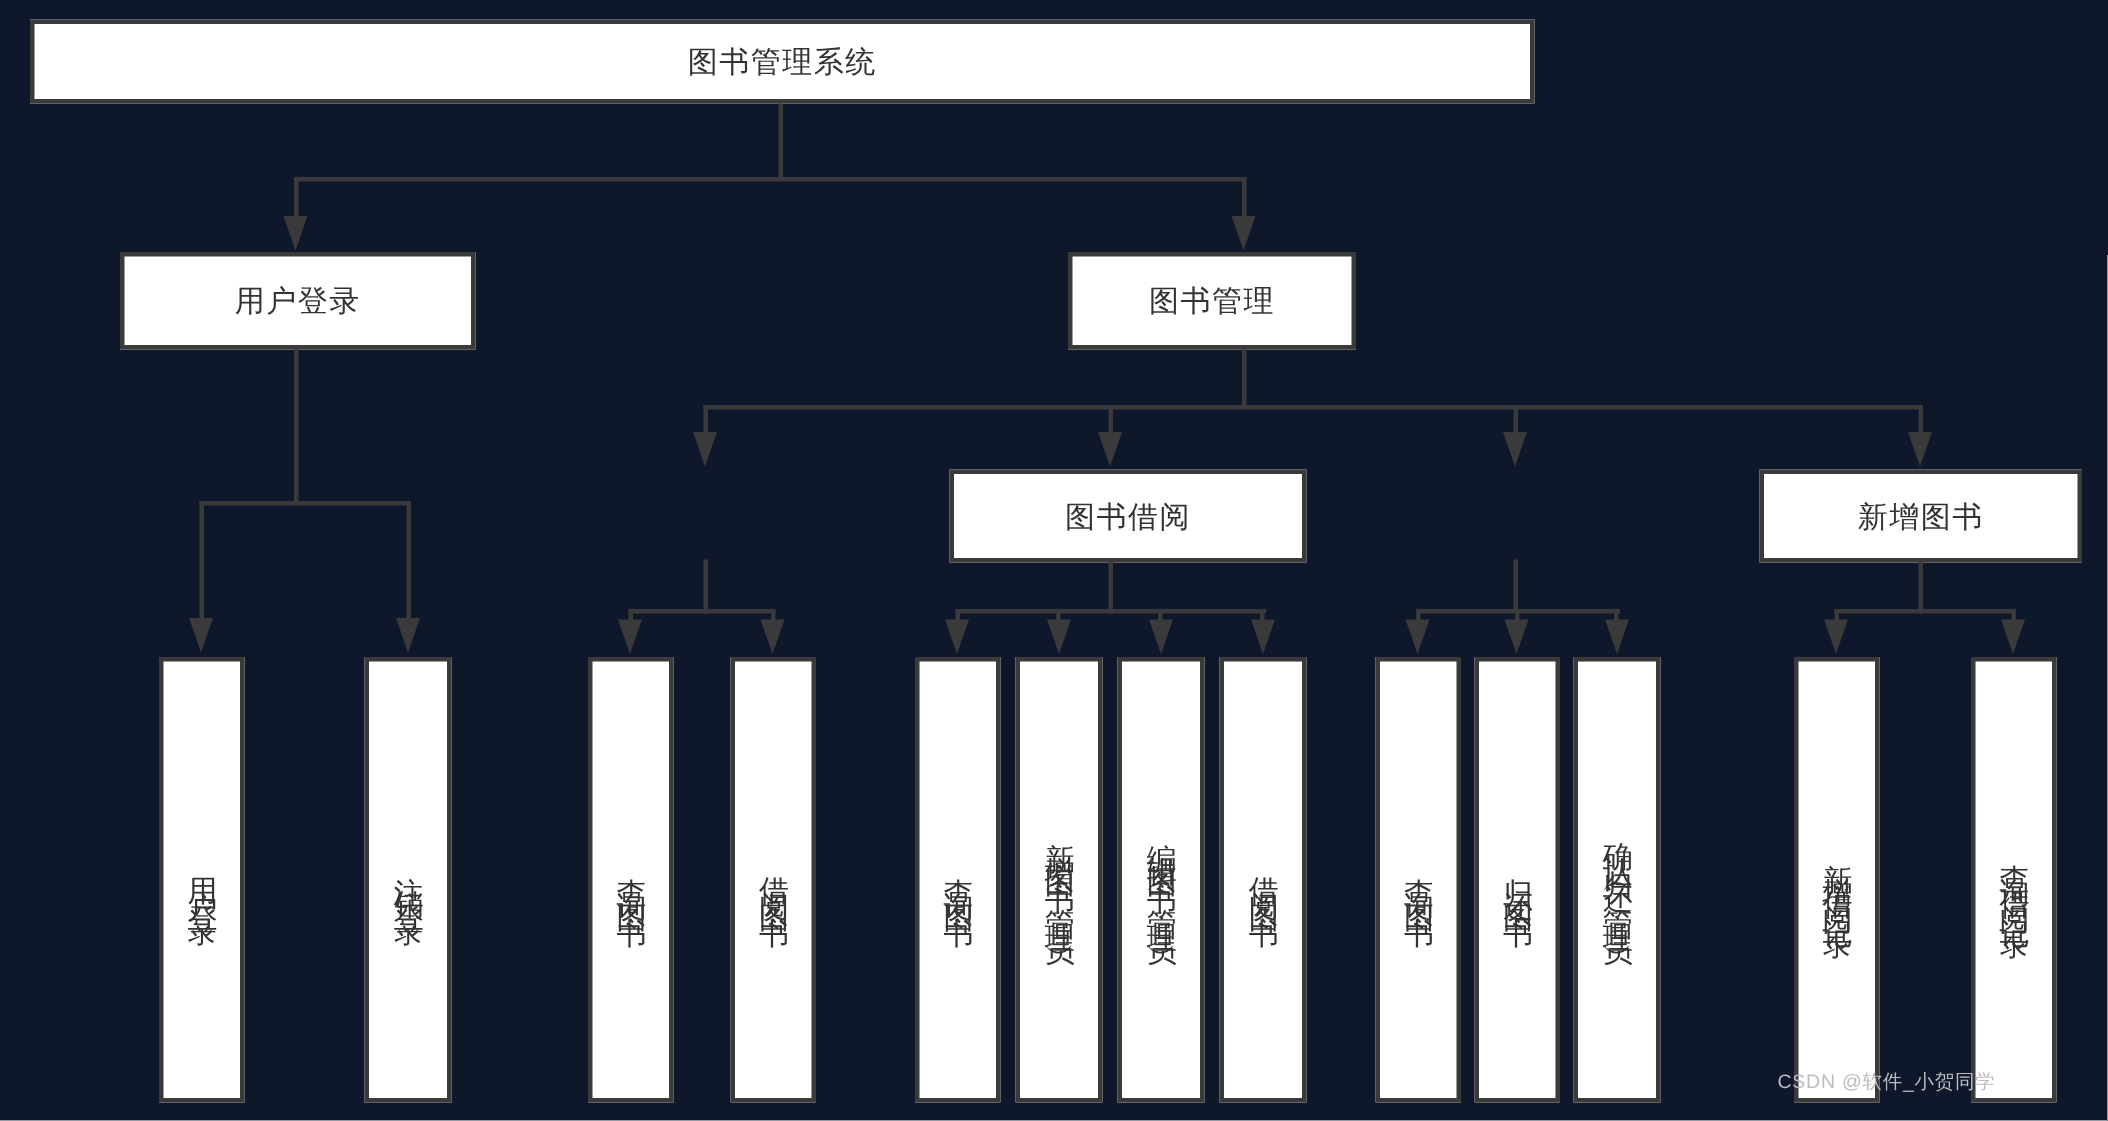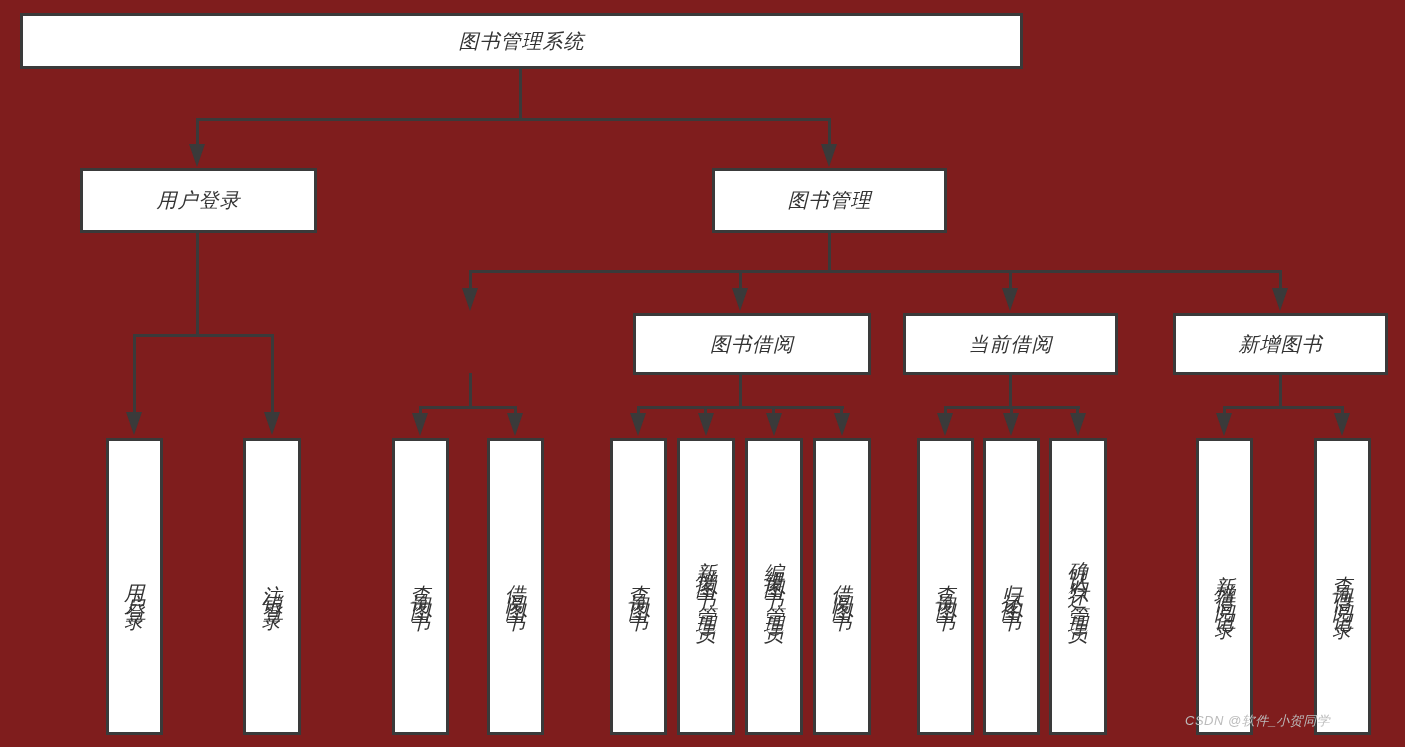--- a/index.html
+++ b/index.html
@@ -1,18 +1,18 @@
 <!DOCTYPE html>
 <html><head>
 <meta charset="utf-8">
 <style>
   html,body { margin:0; padding:0; background:#ffffff; }
   #canvas {
-    position:relative; width:1405px; height:747px; background:#7f1d1d;
-    font-family:"Liberation Sans","DejaVu Sans",sans-serif; overflow:hidden;font-style:italic;
+    position:relative; width:1405px; height:747px; background:#0f172a;
+    font-family:"Liberation Sans","DejaVu Sans",sans-serif; overflow:hidden;
   }
   .node {
     position:absolute; box-sizing:border-box; background:#ffffff;
     border:3px solid #3a3a3a; display:flex; align-items:center; justify-content:center;
     font-size:20px; color:#333333; letter-spacing:1px; white-space:nowrap;
   }
   .leaf {
     position:absolute; box-sizing:border-box; background:#ffffff;
     border:3px solid #3a3a3a; top:438px; height:297px;
     display:flex; align-items:center; justify-content:center;
@@ -41,42 +41,41 @@
   <div class="node" style="left:20px;top:13px;width:1003px;height:56px">图书管理系统</div>
 
   <div class="vline" style="left:519px;top:69px;height:51px"></div>
   <div class="hline" style="left:196px;top:118px;width:635px"></div>
   <div class="vline" style="left:196px;top:118px;height:28px"></div>
   <div class="vline" style="left:828px;top:118px;height:28px"></div>
   <div class="arrowhead" style="left:189px;top:144px"></div>
   <div class="arrowhead" style="left:821px;top:144px"></div>
 
   <div class="node" style="left:80px;top:168px;width:237px;height:65px">用户登录</div>
-  <div class="node" style="left:712px;top:168px;width:235px;height:65px">图书管理</div>
+  <div class="node" style="left:712px;top:168px;width:192px;height:65px">图书管理</div>
 
   <div class="vline" style="left:196px;top:231px;height:105px"></div>
   <div class="hline" style="left:133px;top:334px;width:141px"></div>
   <div class="vline" style="left:133px;top:334px;height:79px"></div>
   <div class="vline" style="left:271px;top:334px;height:79px"></div>
   <div class="arrowhead" style="left:126px;top:412px"></div>
   <div class="arrowhead" style="left:264px;top:412px"></div>
 
   <div class="vline" style="left:828px;top:231px;height:41px"></div>
   <div class="hline" style="left:469px;top:270px;width:813px"></div>
   <div class="vline" style="left:469px;top:270px;height:22px"></div>
   <div class="vline" style="left:739px;top:270px;height:22px"></div>
   <div class="vline" style="left:1009px;top:270px;height:22px"></div>
   <div class="vline" style="left:1279px;top:270px;height:22px"></div>
   <div class="arrowhead" style="left:462px;top:288px"></div>
   <div class="arrowhead" style="left:732px;top:288px"></div>
   <div class="arrowhead" style="left:1002px;top:288px"></div>
   <div class="arrowhead" style="left:1272px;top:288px"></div>
 
   <div class="node" style="left:633px;top:313px;width:238px;height:62px">图书借阅</div>
-  <div class="node" style="left:903px;top:313px;width:215px;height:62px">当前借阅</div>
   <div class="node" style="left:1173px;top:313px;width:215px;height:62px">新增图书</div>
 
   <div class="vline" style="left:469px;top:373px;height:36px"></div>
   <div class="hline" style="left:419px;top:406px;width:98px"></div>
   <div class="vline" style="left:419px;top:406px;height:10px"></div>
   <div class="vline" style="left:514px;top:406px;height:10px"></div>
   <div class="arrowhead" style="left:412px;top:413px"></div>
   <div class="arrowhead" style="left:507px;top:413px"></div>
 
   <div class="vline" style="left:739px;top:373px;height:36px"></div>

